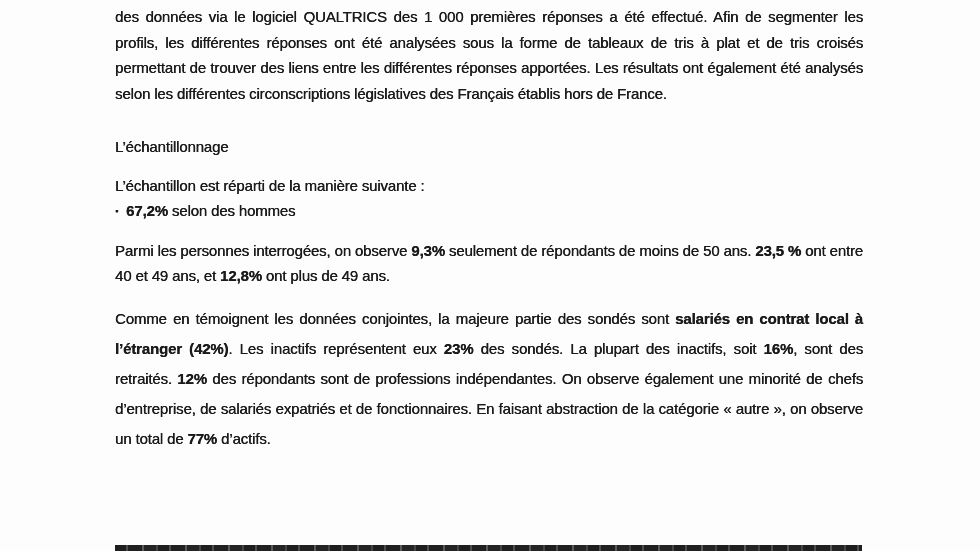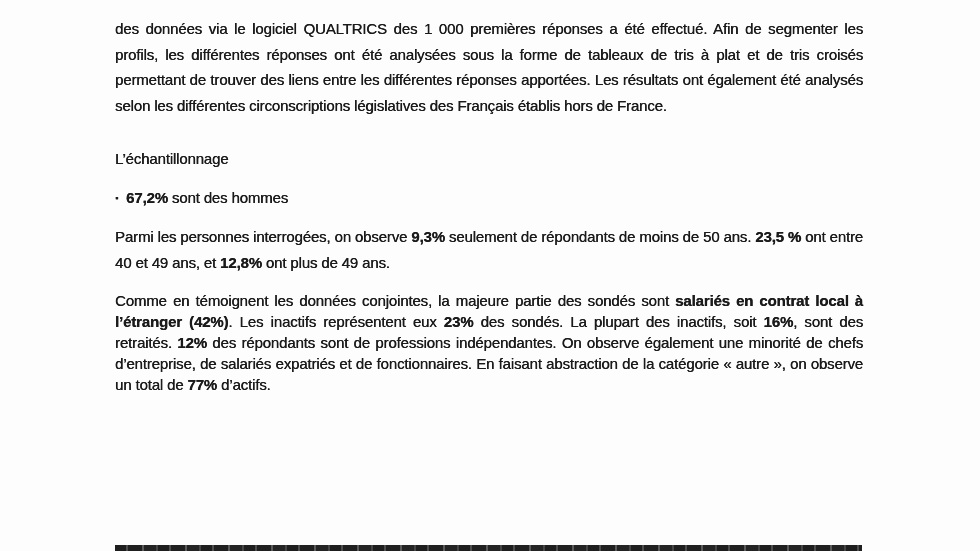--- a/index.html
+++ b/index.html
@@ -12,21 +12,21 @@
     width: 980px;
     height: 551px;
     background: #fdfdfd;
     overflow: hidden;
     font-family: "Liberation Sans", "DejaVu Sans", sans-serif;
     color: #1b1b1b;
   }
   .content {
     position: absolute;
     left: 115px;
-    top: 16px;
+    top: 4px;
     width: 748px;
   }
   .para {
     margin: 0;
     font-size: 15px;
     line-height: 25.5px;
     text-align: justify;
     letter-spacing: -0.15px;
     text-shadow: 0.3px 0 0 currentColor; 
   }
@@ -40,21 +40,21 @@
   .heading { margin-bottom: 13px; text-align: left; }
   .bullet-line { text-align: left; }
   .marker {
     font-size: 9px;
     margin-right: 8px;
     position: relative;
     top: -2px;
   }
   #p3 { margin-top: 11px; }
   #p4 { margin-top: 17px; }
-  #p5 { margin-top: 15px; line-height: 21px; }
+  #p5 { margin-top: 15px; line-height: 30px; }
   
   .cutline {
     position: absolute;
     left: 115px;
     top: 545px;
     width: 747px;
     height: 6px;
     background: repeating-linear-gradient(90deg,
       #1e1e1e 0 11px, #4d4d4d 11px 13px,
       #202020 13px 27px, #5a5a5a 27px 29px,
@@ -65,22 +65,23 @@
 </head>
 <body>
 
 <div class="page">
   <div class="content">
 
     <p class="para" id="p1"><span>des données via le logiciel QUALTRICS des 1 000 premières réponses a été effectué. Afin de segmenter les profils, les différentes réponses ont été analysées sous la forme de tableaux de tris à plat et de tris croisés permettant de trouver des liens entre les différentes réponses apportées. Les résultats ont également été analysés selon les différentes circonscriptions législatives des Français établis hors de France.</span></p>
 
     <p class="para heading"><span class="u">L’échantillonnage</span></p>
 
+    <p class="para left"><span>L’échantillon est réparti de la manière suivante :</span></p>
 
-    <p class="para bullet-line"><span class="marker">▪</span><span><span class="b">67,2%</span><span> sont des hommes</span></span></p>
+    <p class="para bullet-line"><span class="marker">▪</span><span><span class="b">67,2%</span><span> selon des hommes</span></span></p>
 
 
     <p class="para" id="p3"><span>Parmi les personnes interrogées, on observe </span><span class="b">9,3%</span><span> seulement de répondants de moins de 50 ans. </span><span class="b">23,5 %</span><span> </span><span class="u">ont entre 40 et 49 ans, et </span><span class="b u">12,8%</span><span class="u"> ont plus de 49 ans.</span></p>
 
 
     <p class="para" id="p5"><span>Comme en témoignent les données conjointes, la majeure partie des sondés sont </span><span class="b u">salariés en contrat local à l’étranger (42%)</span><span>. Les inactifs représentent eux </span><span class="b">23%</span><span> des sondés. La plupart des inactifs, soit </span><span class="b">16%</span><span>, sont des retraités. </span><span class="b">12%</span><span> des répondants sont de professions indépendantes. On observe également une minorité de chefs d’entreprise, de salariés expatriés et de fonctionnaires. En faisant abstraction de la catégorie « autre », on observe un total de </span><span class="b">77%</span><span> d’actifs.</span></p>
 
   </div>
 
   <div class="cutline"></div>

